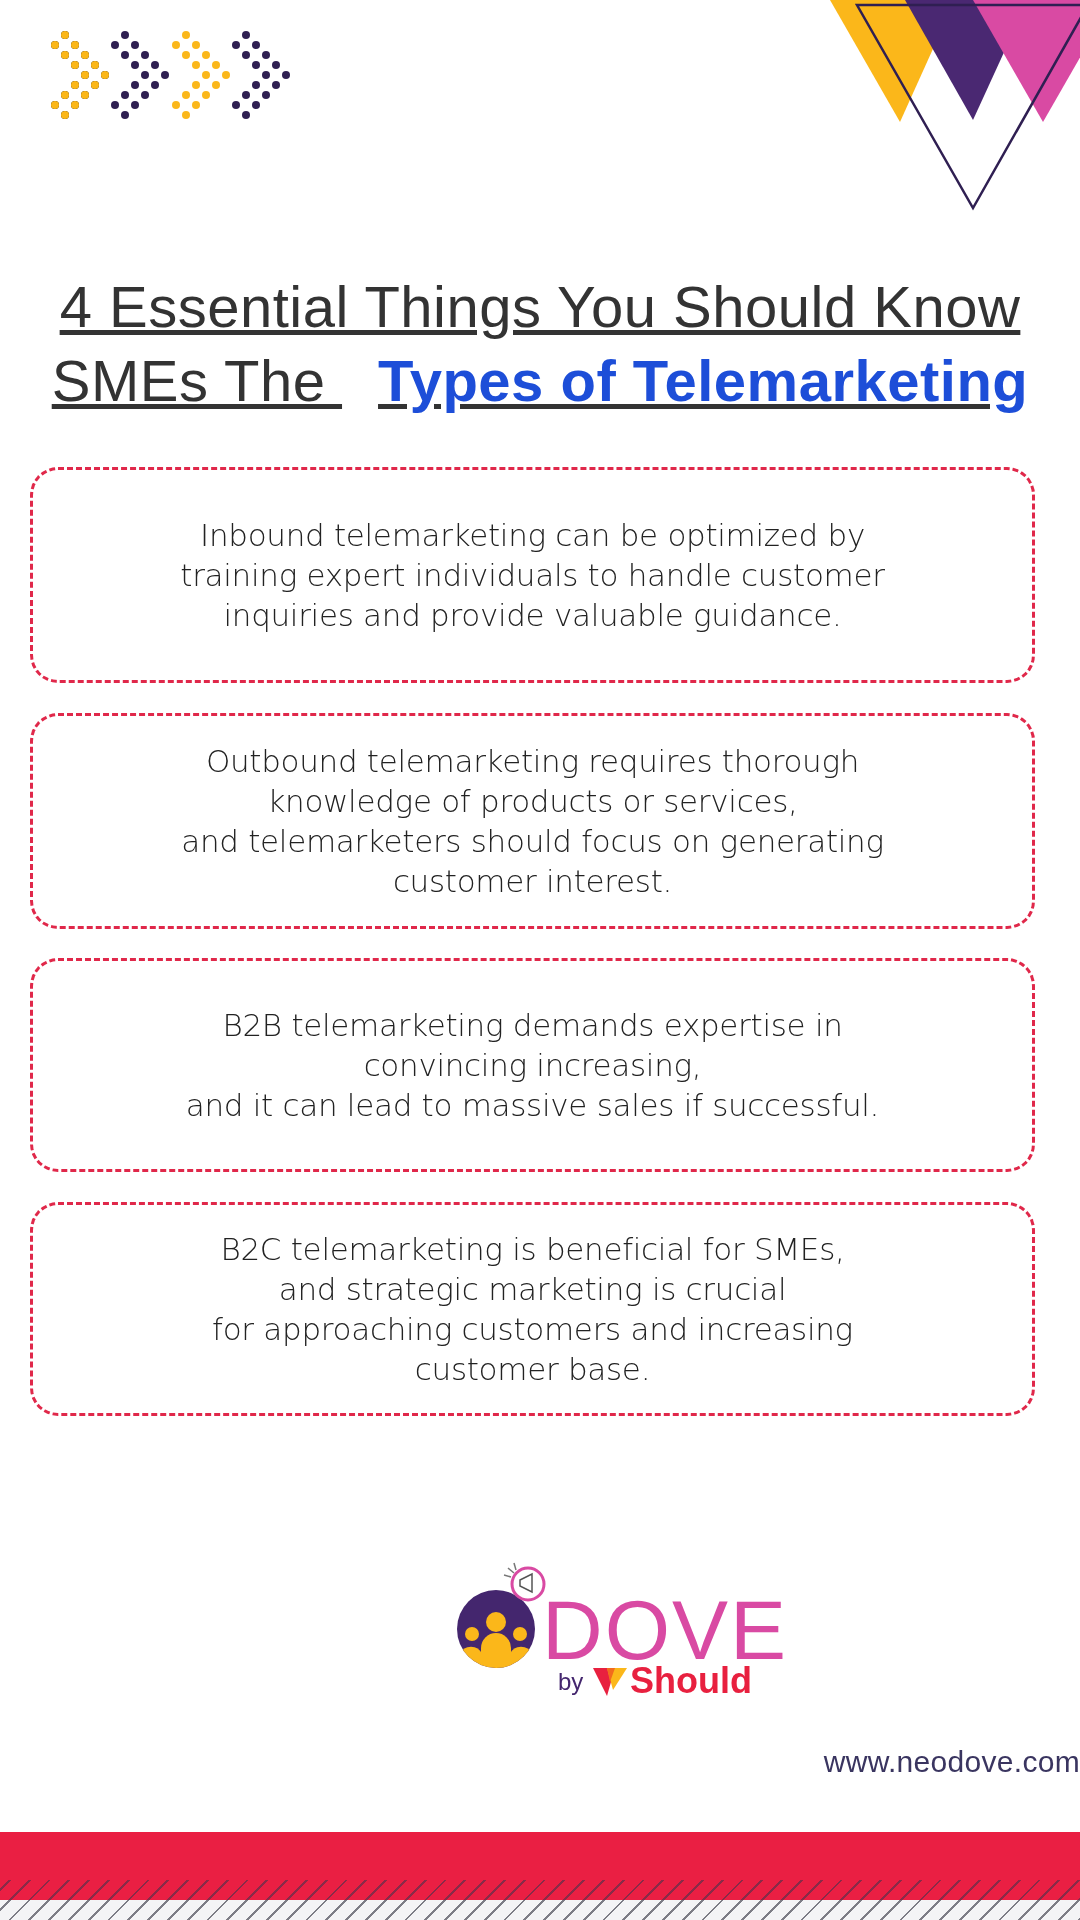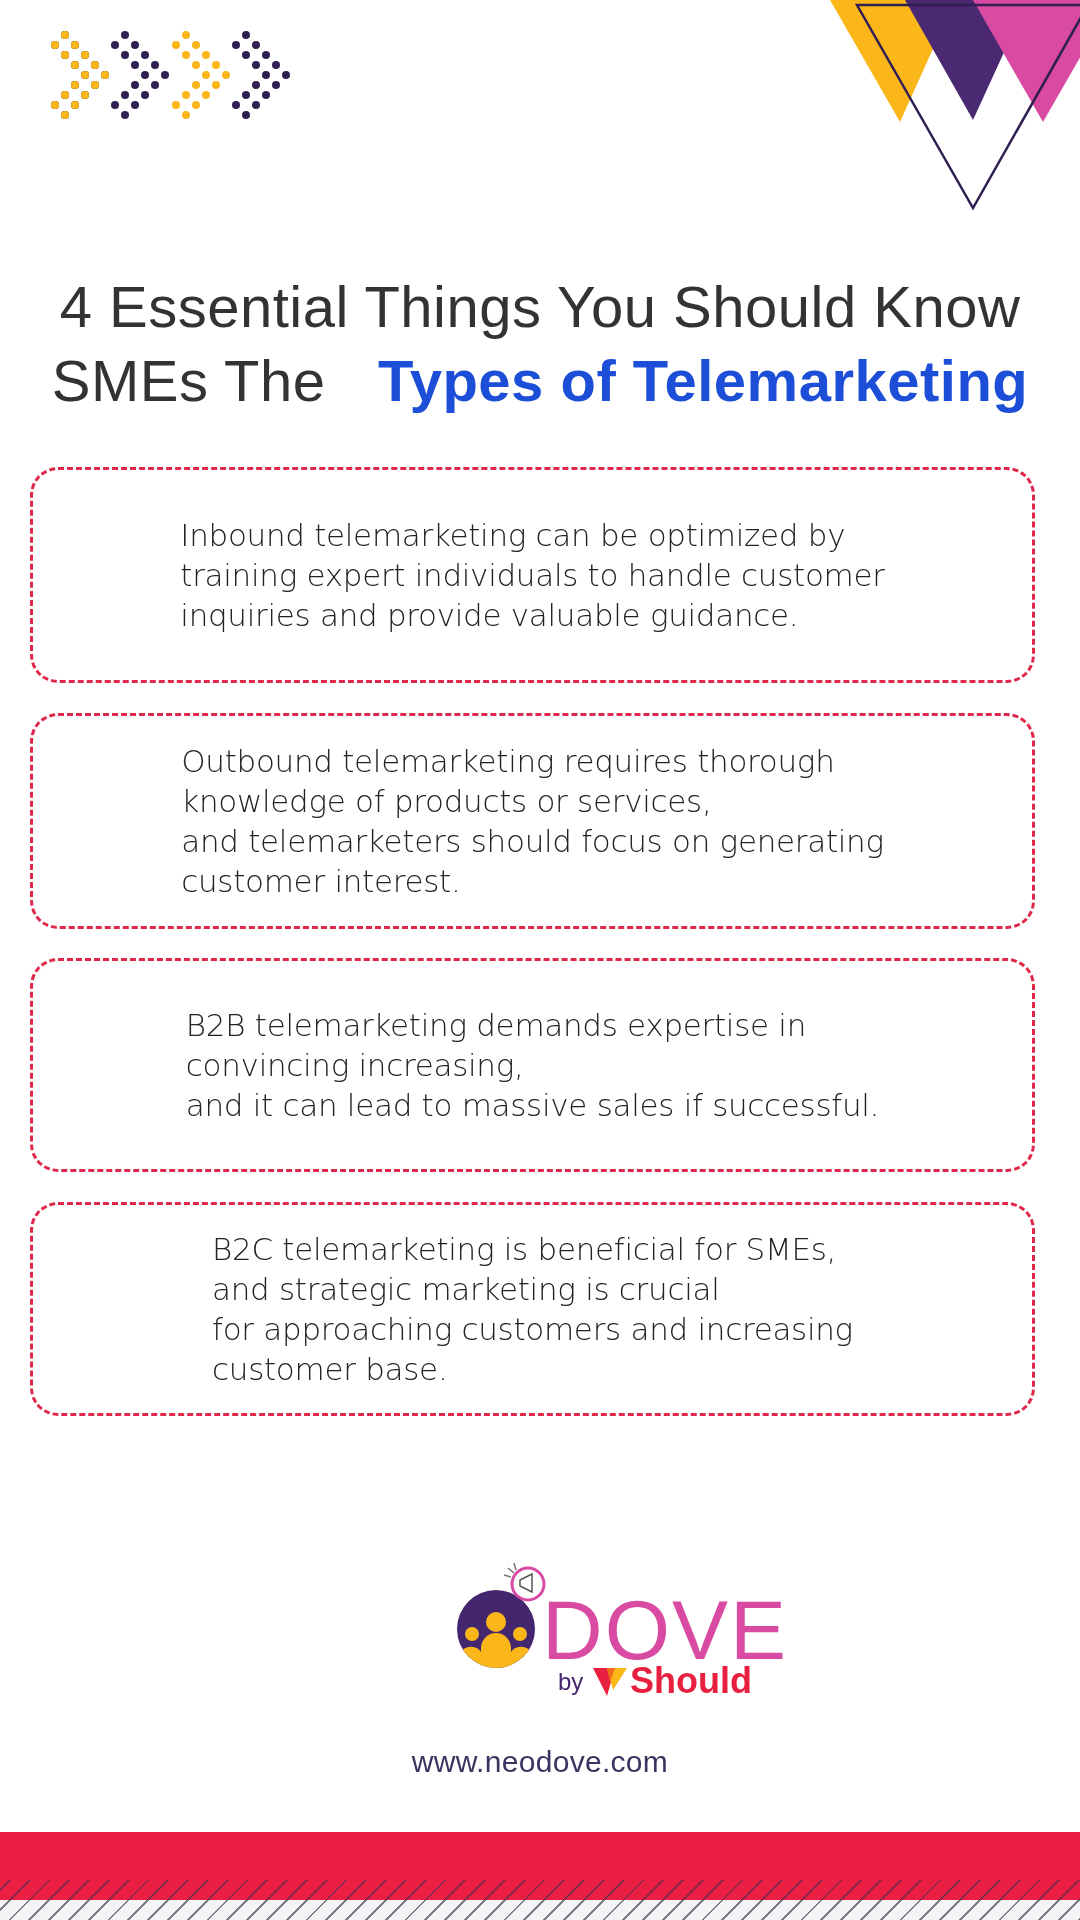--- a/index.html
+++ b/index.html
@@ -5,47 +5,47 @@
     * { margin: 0; padding: 0; box-sizing: border-box; }
     html, body { width: 1080px; height: 1920px; background: #ffffff; overflow: hidden; }
     body { position: relative; font-family: "Liberation Sans", "DejaVu Sans", sans-serif; }
 
     .dots { position: absolute; left: 40px; top: 25px; width: 260px; height: 110px; }
     .triangles { position: absolute; left: 780px; top: 0; width: 300px; height: 215px; }
 
     .title {
       position: absolute; left: 0; top: 270px; width: 1080px;
       text-align: center; color: #333333; font-weight: 300;
-      font-size: 58px; line-height: 74px; letter-spacing: 0.5px;
+      font-size: 58px; line-height: 74px; letter-spacing: 0.5px; text-decoration: underline;
     }
     .title .accent { color: #1d4ed8; font-weight: 700; margin-left: 36px; }
 
     .card {
       position: absolute; left: 30px; width: 1005px;
       border: 3px dashed #e0284a; border-radius: 28px;
       display: flex; align-items: center; justify-content: center;
-      text-align: left;
+      text-align: center;
     }
     .card-text {
       font-family: "DejaVu Sans", sans-serif; font-weight: 300;
       color: #222222; font-size: 31px; line-height: 40px;
       white-space: pre-line; letter-spacing: -0.3px;
     }
 
     .logo { position: absolute; left: 310px; top: 1560px; width: 450px; height: 130px; }
     .logo-neo { position: absolute; left: 0; top: 28px; font-size: 84px; font-weight: 700; color: #44266e; letter-spacing: 2px; line-height: 1; }
     .logo-circle { position: absolute; left: 147px; top: 30px; width: 78px; height: 78px; border-radius: 50%; background: #44266e; overflow: hidden; }
     .logo-dove { position: absolute; left: 232px; top: 28px; font-size: 84px; font-weight: 400; color: #d94aa3; letter-spacing: 2px; line-height: 1; }
     .logo-by { position: absolute; left: 248px; top: 108px; font-size: 24px; color: #44266e; }
     .logo-vyapar { position: absolute; left: 320px; top: 100px; font-size: 36px; font-weight: 700; color: #e8203f; }
     .vyapar-mark { position: absolute; left: 283px; top: 104px; width: 34px; height: 34px; }
     .megaphone { position: absolute; left: 190px; top: 0; width: 50px; height: 50px; }
 
     .website {
-      position: absolute; left: 0; top: 1745px; width: 1080px; text-align: center;
+      position: absolute; left: 0; top: 1745px; width: 1080px; text-align: right;
       color: #3a3560; font-size: 30px; letter-spacing: 0.3px;
     }
 
     .footer-bar { position: absolute; left: 0; top: 1832px; width: 1080px; height: 48px; background: #ea1f43; }
     .footer-hatch {
       position: absolute; left: 0; top: 1880px; width: 1080px; height: 40px;
       background: repeating-linear-gradient(135deg, #f4f4f6 0 6px, #7d7d86 6px 8px, #f4f4f6 8px 14px);
     }
     .footer-hatch-red {
       position: absolute; left: 0; top: 1880px; width: 1080px; height: 20px;

